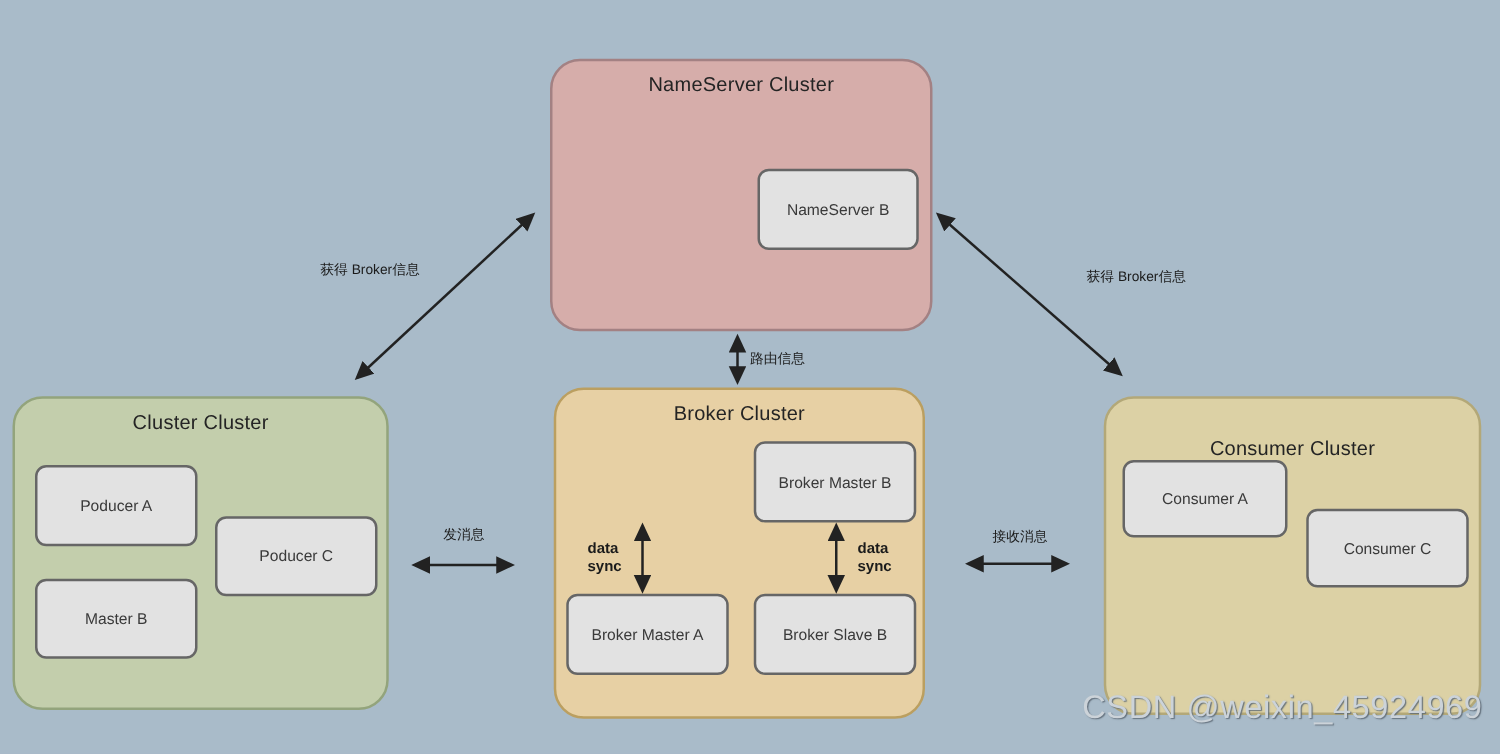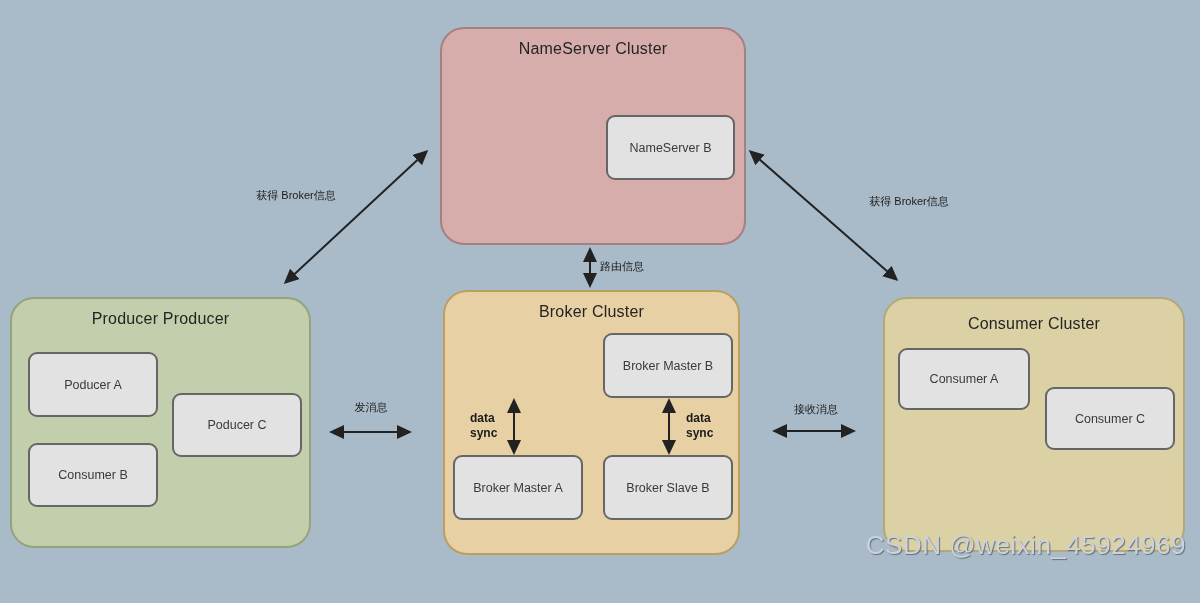--- a/index.html
+++ b/index.html
@@ -2,38 +2,38 @@
 <html style="--background: #a9bbc9; --nameserver-fill: #d6adaa; --nameserver-border: #a38183; --producer-fill: #c3ceac; --producer-border: #93a47c; --broker-fill: #e7d0a4; --broker-border: #bb9f60; --consumer-fill: #dcd1a5; --consumer-border: #b3a878; --node-fill: #e2e2e2; --node-border: #666666; --arrow: #222222;"><head>
 <meta charset="utf-8">
 <style>
   html, body { margin: 0; padding: 0; }
   body {
     width: 1200px; height: 603px; overflow: hidden;
     background: var(--background, #a9bbc9);
     font-family: "Liberation Sans", "DejaVu Sans", sans-serif;
     position: relative;
   }
-  #canvas { position: absolute; inset: 0; width: 1200px; height: 565px; }
+  #canvas { position: absolute; inset: 0; width: 1200px; height: 565px; margin-top: 20px; }
 
   .cluster {
     position: absolute; border-radius: 24px; box-sizing: border-box;
   }
   .cluster-title {
     text-align: center; padding-top: 11px; font-size: 16px;
     color: #242424; letter-spacing: 0.2px;
   }
   .cluster.nameserver { left: 440px; top: 27px;  width: 306px; height: 218px;
     background: var(--nameserver-fill, #d6adaa); border: 2px solid var(--nameserver-border, #a38183); }
   .cluster.producer   { left: 10px;  top: 297px; width: 301px; height: 251px;
     background: var(--producer-fill, #c3ceac); border: 2px solid var(--producer-border, #93a47c); }
   .cluster.broker     { left: 443px; top: 290px; width: 297px; height: 265px;
     background: var(--broker-fill, #e7d0a4); border: 2px solid var(--broker-border, #bb9f60); }
   .cluster.consumer   { left: 883px; top: 297px; width: 302px; height: 255px;
     background: var(--consumer-fill, #dcd1a5); border: 2px solid var(--consumer-border, #b3a878); }
-  .cluster.consumer .cluster-title { padding-top: 16px; }
+  .cluster.consumer .cluster-title { padding-top: 32px; }
 
   .node {
     position: absolute; box-sizing: border-box;
     background: var(--node-fill, #e2e2e2);
     border: 2px solid var(--node-border, #666666);
     border-radius: 9px;
     display: flex; align-items: center; justify-content: center;
     font-size: 12.5px; color: #3a3a3a; white-space: pre;
   }
 
@@ -59,41 +59,41 @@
 </style>
 </head>
 <body>
 
 <div id="canvas">
 
   <div class="cluster nameserver">
     <div class="cluster-title">NameServer Cluster</div>
   </div>
   <div class="cluster producer">
-    <div class="cluster-title">Producer Producer</div>
+    <div class="cluster-title">Cluster Cluster</div>
   </div>
   <div class="cluster broker">
     <div class="cluster-title">Broker Cluster</div>
   </div>
   <div class="cluster consumer">
     <div class="cluster-title">Consumer Cluster</div>
   </div>
 
   <div class="node" style="left:606px;top:115px;width:129px;height:65px">
     <span>NameServer B</span>
   </div>
 
   <div class="node" style="left:28px;top:352px;width:130px;height:65px">
     <span>Poducer A</span>
   </div>
   <div class="node" style="left:172px;top:393px;width:130px;height:64px">
     <span>Poducer C</span>
   </div>
   <div class="node" style="left:28px;top:443px;width:130px;height:64px">
-    <span>Consumer B</span>
+    <span>Master B</span>
   </div>
 
   <div class="node" style="left:603px;top:333px;width:130px;height:65px">
     <span>Broker Master B</span>
   </div>
   <div class="node" style="left:453px;top:455px;width:130px;height:65px">
     <span>Broker Master A</span>
   </div>
   <div class="node" style="left:898px;top:348px;width:132px;height:62px">
     <span>Consumer A</span>

